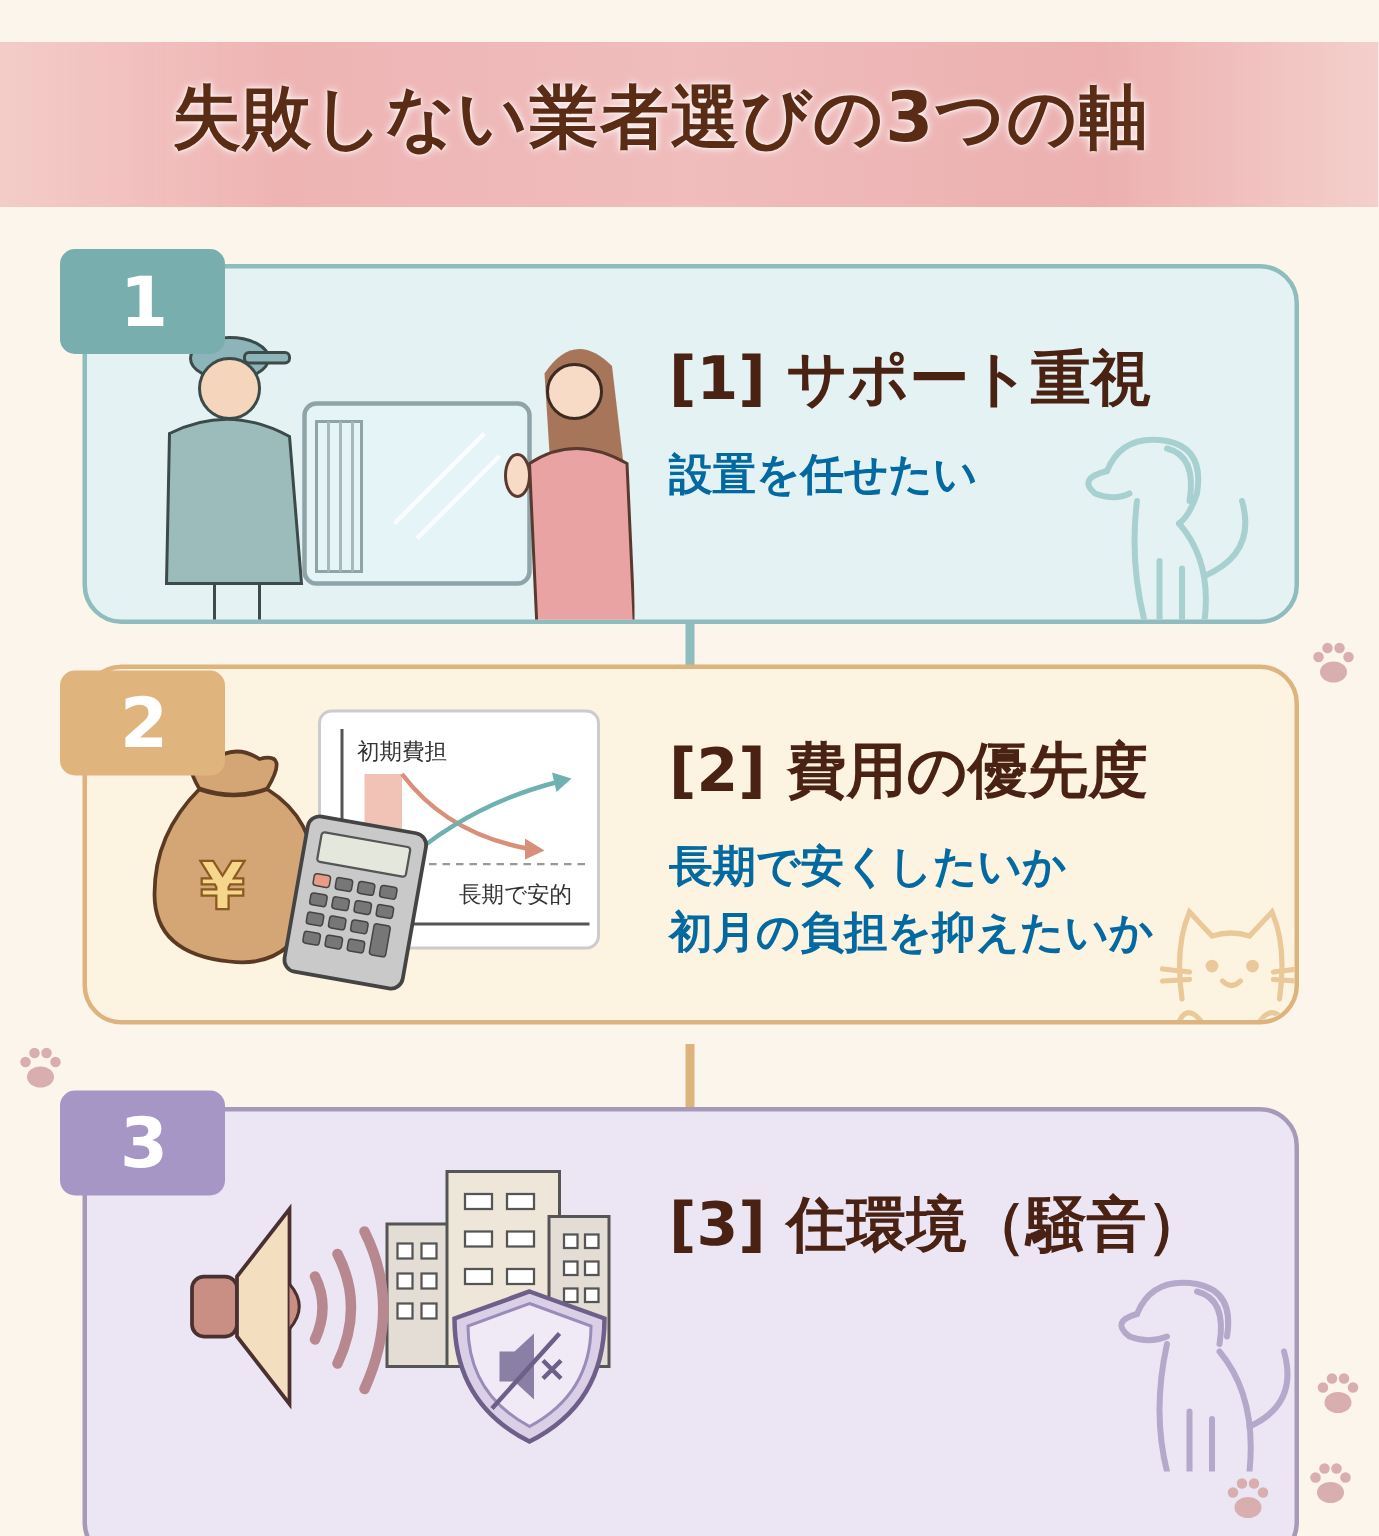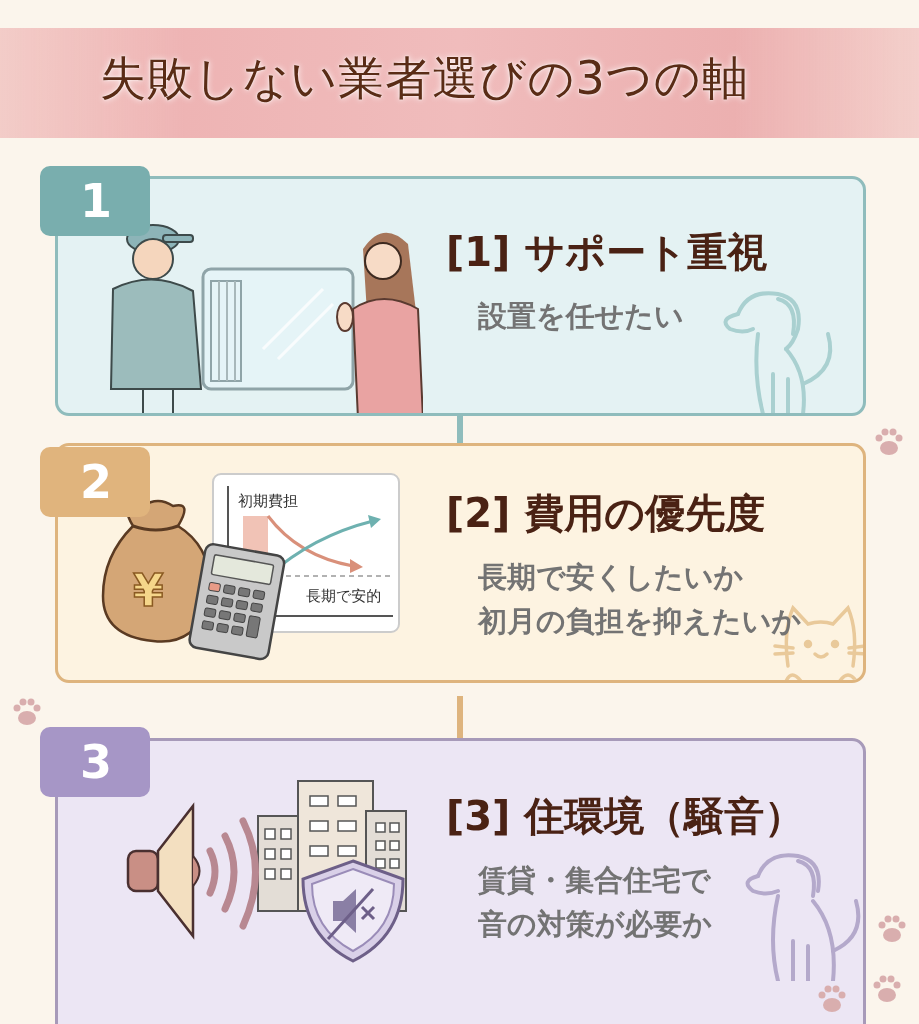--- a/index.html
+++ b/index.html
@@ -8,45 +8,45 @@
     background:#fbf5ec;
     font-family:"DejaVu Sans", sans-serif;
     color:#4a2618;
   }
   .title-band {
     position:absolute; left:0; top:28px; width:919px; height:110px;
     background:linear-gradient(90deg, rgba(236,170,170,0.55) 0%, #eeb4b4 20%, #f0bcbc 50%, #ecb0b0 80%, rgba(236,170,170,0.5) 100%);
     filter:blur(0.5px);
   }
   .title {
-    position:absolute; left:0; top:48px; width:849px; text-align:center;
-    font-size:46px; font-weight:normal; color:#5a2c16; letter-spacing:1px;
+    position:absolute; left:16px; top:48px; width:849px; text-align:center;
+    font-size:46px; font-weight:bold; color:#5a2c16; letter-spacing:1px;
     text-shadow:0 0 6px #fff, 0 0 2px #fff;
   }
   .card {
-    position:absolute; left:55px; width:811px; border-radius:14px;
+    position:absolute; left:55px; width:811px; border-radius:26px;
     border:3px solid; box-sizing:border-box; overflow:hidden;
   }
   .card1 { top:176px; height:240px; background:#e4f2f3; border-color:#8fbcbc; }
   .card2 { top:443px; height:240px; background:#fdf3e1; border-color:#deb47e; }
   .card3 { top:738px; height:303px; background:#ece6f4; border-color:#a79ab9; }
   .badge {
     position:absolute; left:40px; width:110px; height:70px; border-radius:10px;
     color:#fff; font-size:46px; font-weight:bold; display:flex; align-items:center;
     padding-left:40px; box-sizing:border-box; z-index:3;
   }
   .badge1 { top:166px; background:#79aeae; }
   .badge2 { top:447px; background:#e0b47d; }
   .badge3 { top:727px; background:#a696c6; }
   .connector { position:absolute; left:457px; width:6px; z-index:0; }
   .conn1 { top:414px; height:46px; background:#8fbcbc; }
   .conn2 { top:696px; height:44px; background:#deb47e; }
   .text-block { position:absolute; left:388px; z-index:2; }
   .heading { font-size:40px; font-weight:bold; color:#4a2214; white-space:nowrap; }
-  .sub { font-size:29px; font-weight:bold; color:#737373; line-height:44px; margin-top:14px; white-space:nowrap;margin-left:32px; }
+  .sub { font-size:29px; font-weight:bold; color:#0369a1; line-height:44px; margin-top:14px; white-space:nowrap; }
   .illus { position:absolute; z-index:1; }
   .paw { position:absolute; z-index:4; }
 </style>
 </head>
 <body>
 
 <div class="title-band"></div>
 <div class="title">失敗しない業者選びの3つの軸</div>
 
 <div class="connector conn1"></div>
@@ -199,24 +199,20 @@
     </g>
 
     <path d="M255 100 L305 118 Q305 175 255 200 Q205 175 205 118 Z" fill="#d9d0e8" stroke="#6d5f88" stroke-width="3"></path>
     <path d="M255 108 L296 123 Q296 168 255 190 Q214 168 214 123 Z" fill="#efeaf6" stroke="#9a8cb8" stroke-width="2"></path>
     <path d="M235 140 L245 140 L258 128 L258 172 L245 160 L235 160 Z" fill="#8a7fa5"></path>
     <line x1="230" y1="178" x2="275" y2="128" stroke="#6d5f88" stroke-width="3"></line>
     <path d="M264 146 L276 158 M276 146 L264 158" stroke="#6d5f88" stroke-width="3"></path>
   </svg>
   <div class="text-block" style="top:48px">
     <div class="heading">[3] 住環境（騒音）</div>
-    <div class="sub">
-      <div>賃貸・集合住宅で</div>
-      <div>音の対策が必要か</div>
-    </div>
   </div>
 </div>
 <div class="badge badge3">3</div>
 
 <svg class="paw" style="left:872px;top:425px" width="34" height="34" viewBox="0 0 34 34">
     <g fill="#d9aeae">
       <ellipse cx="17" cy="23" rx="9" ry="7"></ellipse>
       <circle cx="7" cy="13" r="3.5"></circle>
       <circle cx="13" cy="7" r="3.5"></circle>
       <circle cx="21" cy="7" r="3.5"></circle>

